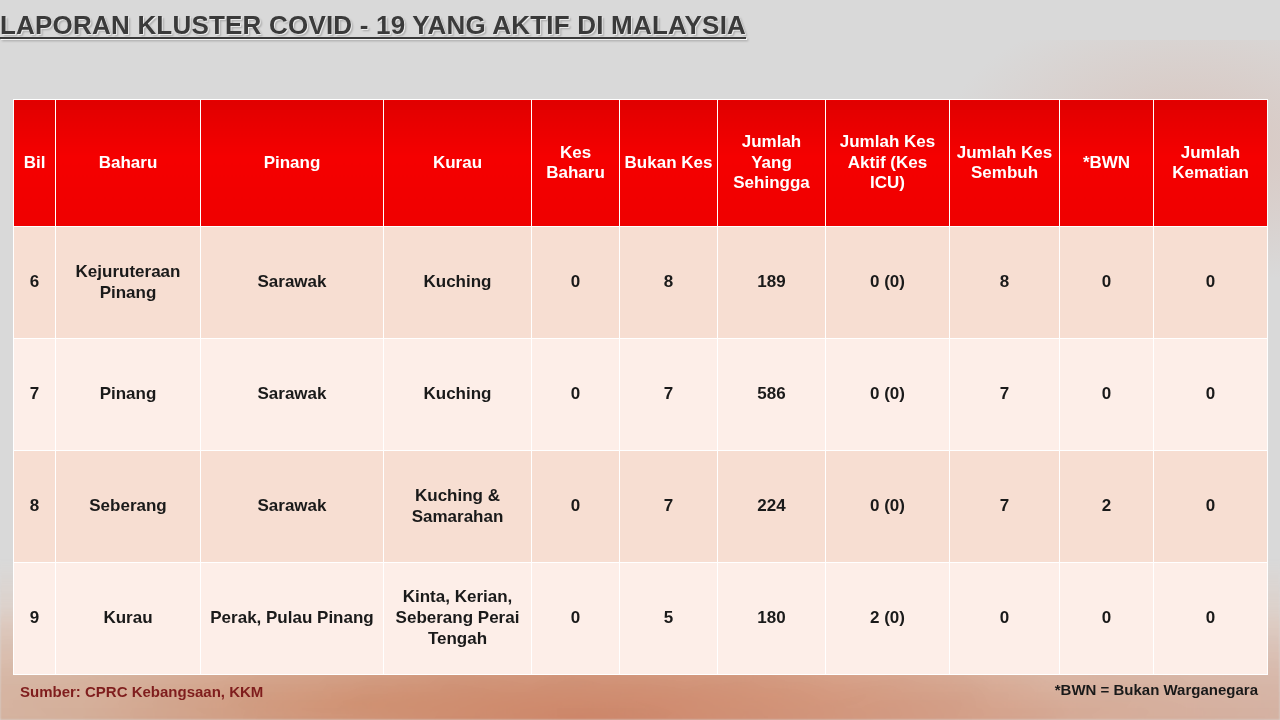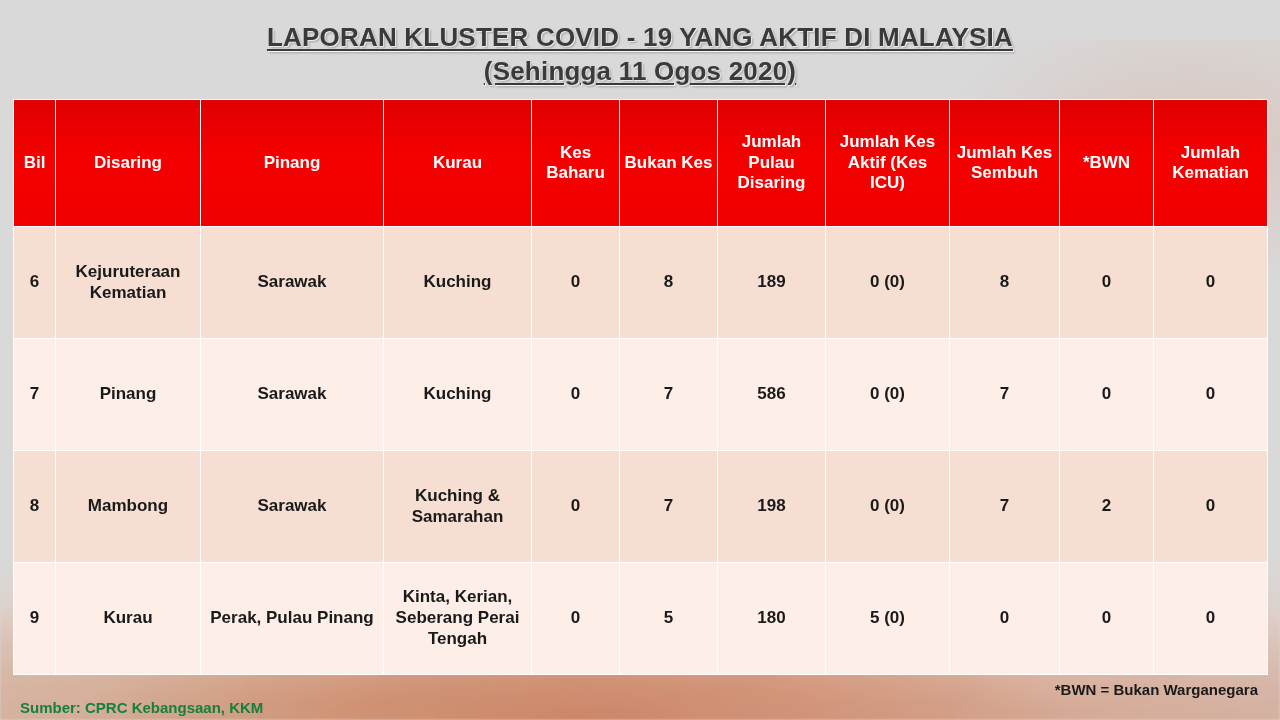--- a/index.html
+++ b/index.html
@@ -39,22 +39,22 @@
     background: radial-gradient(ellipse at 75% 40%, rgba(215,160,140,0.35) 0%, rgba(217,217,217,0) 65%);
     z-index: 0;
   }
   .slide {
     position: relative;
     z-index: 1;
     width: 1280px;
     height: 720px;
   }
   .title {
-    text-align: center;
-    padding-top: 20px;
+    text-align: left;
+    padding-top: 8px;
     color: #3a3a3a;
     font-size: 26px;
     font-weight: bold;
     line-height: 1.32;
     letter-spacing: 0.2px;
     text-shadow: 1px 1px 1px rgba(255,255,255,0.85), 2px 2px 2px rgba(0,0,0,0.25);
   }
   .title span {
     display: inline-block;
     text-decoration: underline;
@@ -105,80 +105,79 @@
   .col-jumlah  { width: 98px; }
   .col-disaring{ width: 108px; }
   .col-aktif   { width: 124px; }
   .col-sembuh  { width: 110px; }
   .col-bwn     { width: 94px; }
   .col-mati    { width: 114px; }
 
   .footer-left {
     position: absolute;
     left: 20px;
-    bottom: 4px;
+    bottom: 20px;
     font-size: 15px;
     font-weight: bold;
-    color: #15803d;
+    color: #7f1d1d;
   }
   .footer-right {
     position: absolute;
     right: 22px;
     bottom: 22px;
     font-size: 15px;
     font-weight: bold;
     color: #1a1a1a;
   }
 </style>
 </head>
 <body>
 
 <div class="bg-bottom"></div>
 <div class="bg-top-right"></div>
 
 <div class="slide">
 
   <div class="title">
     <div><span>LAPORAN KLUSTER COVID - 19 YANG AKTIF DI MALAYSIA</span></div>
-    <div><span>(Sehingga 11 Ogos 2020)</span></div>
   </div>
 
   <table class="cluster-table">
     <colgroup>
       <col class="col-bil">
       <col class="col-kluster">
       <col class="col-negeri">
       <col class="col-daerah">
       <col class="col-baharu">
       <col class="col-jumlah">
       <col class="col-disaring">
       <col class="col-aktif">
       <col class="col-sembuh">
       <col class="col-bwn">
       <col class="col-mati">
     </colgroup>
     <thead>
       <tr>
         <th>Bil</th>
-        <th>Disaring</th>
+        <th>Baharu</th>
         <th>Pinang</th>
         <th>Kurau</th>
         <th>Kes Baharu</th>
         <th>Bukan Kes</th>
-        <th>Jumlah Pulau Disaring</th>
+        <th>Jumlah Yang Sehingga</th>
         <th>Jumlah Kes Aktif (Kes ICU)</th>
         <th>Jumlah Kes Sembuh</th>
         <th>*BWN</th>
         <th>Jumlah Kematian</th>
       </tr>
     </thead>
     <tbody>
       <tr class="row-odd">
         <td>6</td>
-        <td>Kejuruteraan Kematian</td>
+        <td>Kejuruteraan Pinang</td>
         <td>Sarawak</td>
         <td>Kuching</td>
         <td>0</td>
         <td>8</td>
         <td>189</td>
         <td>0 (0)</td>
         <td>8</td>
         <td>0</td>
         <td>0</td>
       </tr>
@@ -190,40 +189,40 @@
         <td>0</td>
         <td>7</td>
         <td>586</td>
         <td>0 (0)</td>
         <td>7</td>
         <td>0</td>
         <td>0</td>
       </tr>
       <tr class="row-odd">
         <td>8</td>
-        <td>Mambong</td>
+        <td>Seberang</td>
         <td>Sarawak</td>
         <td>Kuching &amp; Samarahan</td>
         <td>0</td>
         <td>7</td>
-        <td>198</td>
+        <td>224</td>
         <td>0 (0)</td>
         <td>7</td>
         <td>2</td>
         <td>0</td>
       </tr>
       <tr class="row-even">
         <td>9</td>
         <td>Kurau</td>
         <td>Perak, Pulau Pinang</td>
         <td>Kinta, Kerian, Seberang Perai Tengah</td>
         <td>0</td>
         <td>5</td>
         <td>180</td>
-        <td>5 (0)</td>
+        <td>2 (0)</td>
         <td>0</td>
         <td>0</td>
         <td>0</td>
       </tr>
     </tbody>
   </table>
 
   <div class="footer-left">Sumber: CPRC Kebangsaan, KKM</div>
   <div class="footer-right">*BWN = Bukan Warganegara</div>
 

